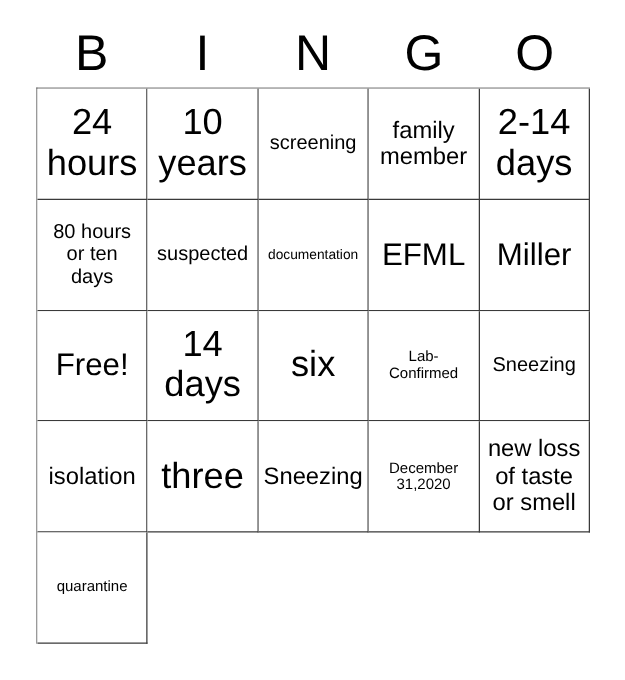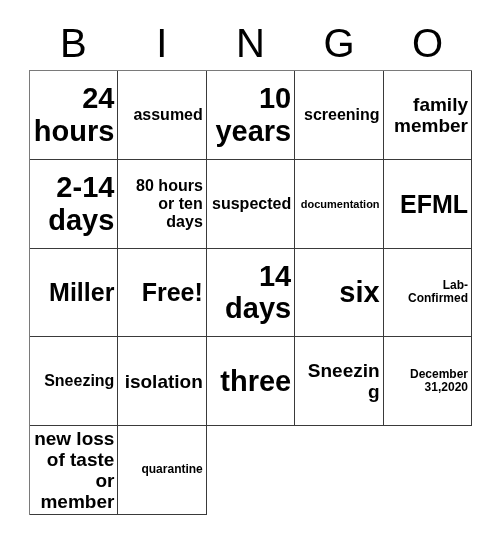--- a/index.html
+++ b/index.html
@@ -59,25 +59,24 @@
     background: #ffffff;
   }
 
   .cell {
     border-right: 1px solid #3a3a3a;
     border-bottom: 1px solid #3a3a3a;
     box-sizing: border-box;
     display: flex;
     align-items: center;
     justify-content: center;
-    text-align: right;
+    text-align: center;
     padding: 2px 3px;
     overflow: hidden;
     background: #ffffff;
-    font-weight: bold;
   }
   .cell-text {
     display: block;
     width: 100%;
     line-height: 1.12;
     white-space: pre-line;
     word-break: break-word;
   }
 
   
@@ -99,23 +98,20 @@
     <div class="header-cell">N</div>
     <div class="header-cell">G</div>
     <div class="header-cell">O</div>
   </div>
 
   <div class="grid">
 
     <div class="cell">
         <span class="cell-text fs-xl">24
 hours</span>
-      </div>
-    <div class="cell">
-        <span class="cell-text fs-sm">assumed</span>
       </div>
     <div class="cell">
         <span class="cell-text fs-xl">10
 years</span>
       </div>
     <div class="cell">
         <span class="cell-text fs-sm">screening</span>
       </div>
     <div class="cell">
         <span class="cell-text fs-md">family
@@ -172,20 +168,20 @@
     <div class="cell">
         <span class="cell-text fs-md">Sneezing</span>
       </div>
     <div class="cell">
         <span class="cell-text fs-xs">December
 31,2020</span>
       </div>
     <div class="cell">
         <span class="cell-text fs-md">new loss
 of taste
-or member</span>
+or smell</span>
       </div>
     <div class="cell">
         <span class="cell-text fs-xs">quarantine</span>
       </div>
 
   </div>
 </div>
 
 </body></html>

